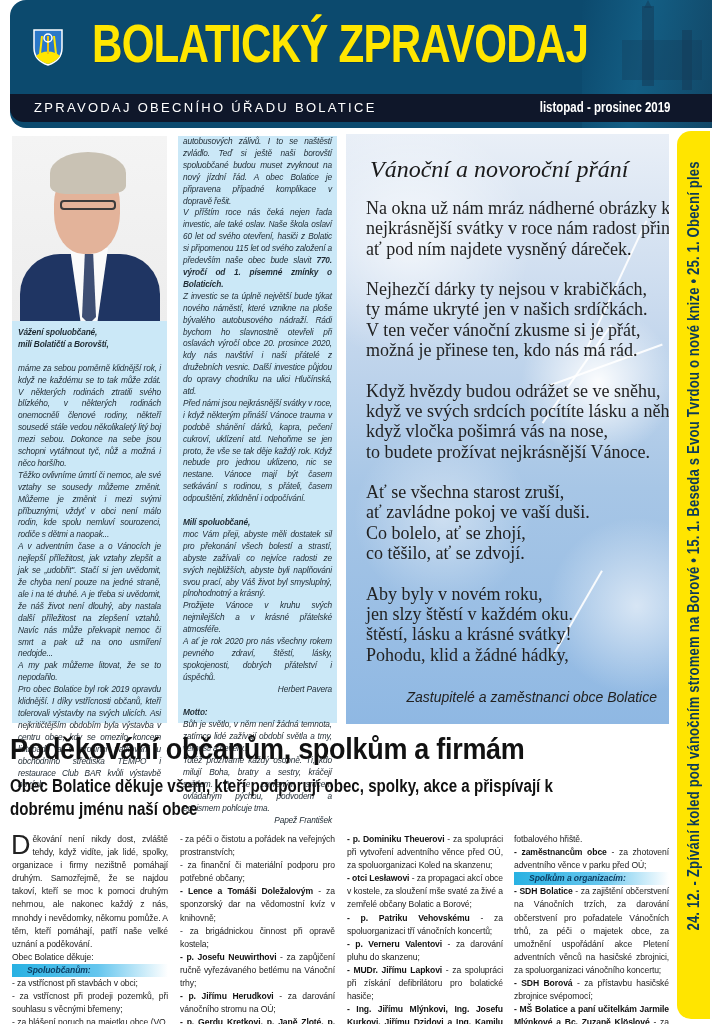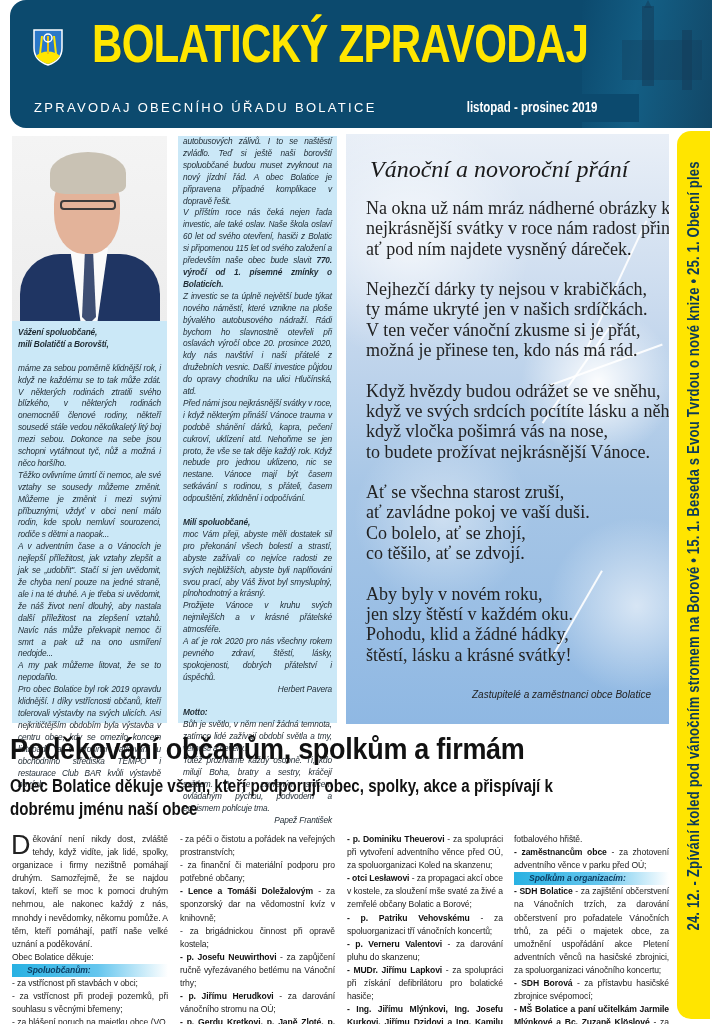--- a/index.html
+++ b/index.html
@@ -23,22 +23,22 @@
   .logo {
     position: absolute; left: 22px; top: 28px; width: 32px; height: 38px;
   }
   .title {
     position: absolute; left: 82px; top: 12px; font-family: "Liberation Sans", sans-serif;
     font-weight: bold; font-size: 54px; color: #ffe600; letter-spacing: -1px;
     transform: scaleX(0.78); transform-origin: left top; white-space: nowrap;
     text-shadow: 0 1px 0 rgba(0,0,0,0.15);
   }
   .subbar {
-    position: absolute; left: 10px; top: 94px; width: 629px; height: 28px;
-    background: #0c4a6e; border-radius: 0 0 0 14px;
+    position: absolute; left: 10px; top: 94px; width: 702px; height: 28px;
+    background: #0f172a; border-radius: 0 0 0 14px;
   }
   .subbar .left {
     position: absolute; left: 24px; top: 6px; color: #ffffff; font-size: 13px; letter-spacing: 2.3px;
   }
   .subbar .right {
     position: absolute; right: 42px; top: 5px; color: #ffffff; font-size: 14px; font-weight: bold;
     transform: scaleX(0.82); transform-origin: right top;
   }
 
   
@@ -103,21 +103,21 @@
     position: absolute; left: 24px; top: 22px; font-family: "Liberation Serif", serif; font-style: italic;
     font-weight: normal; font-size: 24px; color: #1a1a1a; white-space: nowrap;
   }
   .poem .verses {
     position: absolute; left: 20px; top: 64px; width: 300px;
     font-family: "Liberation Serif", serif; font-size: 18px; line-height: 20.3px; color: #222;
   }
   .poem .verses .stanza { margin-bottom: 20.3px; }
   .poem .verses .line { white-space: nowrap; }
   .poem .credit {
-    position: absolute; right: 18px; top: 555px; font-style: italic; font-size: 10px; color: #222; text-align: center;
+    position: absolute; right: 12px; top: 555px; font-style: italic; font-size: 14px; color: #222; text-align: center;
   }
 
   
   .headline {
     position: absolute; left: 10px; top: 733px; font-weight: bold; font-size: 29px; color: #111;
     white-space: nowrap; transform: scaleX(0.93); transform-origin: left top; letter-spacing: -0.3px;
   }
   .subheadline {
     position: absolute; left: 10px; top: 775px; width: 700px; font-weight: bold; font-size: 17.6px;
     line-height: 23px; color: #111; transform: scaleX(0.86); transform-origin: left top;
@@ -233,22 +233,22 @@
     </div>
     <div class="stanza">
       <div class="line">Ať se všechna starost zruší,</div>
       <div class="line">ať zavládne pokoj ve vaší duši.</div>
       <div class="line">Co bolelo, ať se zhojí,</div>
       <div class="line">co těšilo, ať se zdvojí.</div>
     </div>
     <div class="stanza">
       <div class="line">Aby byly v novém roku,</div>
       <div class="line">jen slzy štěstí v každém oku.</div>
+      <div class="line">štěstí, lásku a krásné svátky!</div>
       <div class="line">Pohodu, klid a žádné hádky,</div>
-      <div class="line">štěstí, lásku a krásné svátky!</div>
     </div>
   </div>
   <div class="credit">Zastupitelé a zaměstnanci obce Bolatice</div>
 </div>
 
 <div class="headline">Poděkování občanům, spolkům a firmám</div>
 <div class="subheadline">Obec Bolatice děkuje všem, kteří podporují obec, spolky, akce a přispívají k dobrému jménu naší obce</div>
 
 <div class="art a1">
   <p><span class="dropcap">D</span><span>ěkování není nikdy dost, zvláště tehdy, když vidíte, jak lidé, spolky, organizace i firmy nezištně pomáhají druhým. Samozřejmě, že se najdou takoví, kteří se moc k pomoci druhým nehrnou, ale nakonec každý z nás, mnohdy i nevědomky, někomu pomůže. A těm, kteří pomáhají, patří naše velké uznání a poděkování.</span></p>

